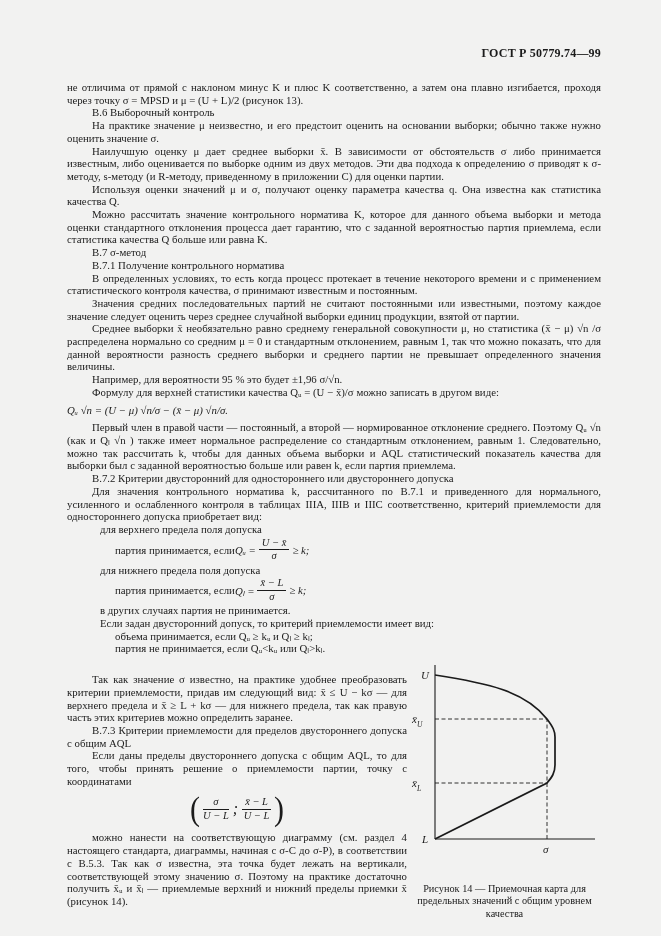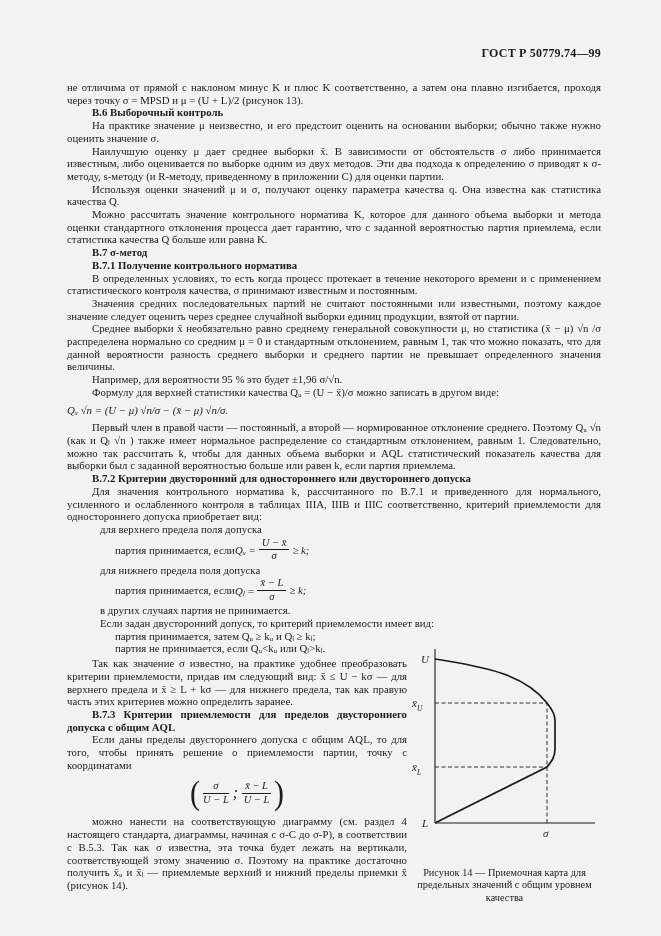--- a/index.html
+++ b/index.html
@@ -7,31 +7,31 @@
     width:661px; height:936px;
     background:#f2f2f1;
     font-family:"Liberation Serif", serif;
     color:#1b1b1b;
     overflow:hidden;
   }
   .sheet { padding:46px 60px 0 67px; }
   .std-header { text-align:right; font-weight:bold; font-size:12px; margin-bottom:20px; letter-spacing:.2px; }
   .doc p { margin:0; font-size:10.8px; line-height:12.7px; text-align:justify; text-indent:25px; }
   .doc p.cont { text-indent:0; }
-  .h { font-weight:bold; }
+  .h { font-weight:normal; }
   .sublabel { text-indent:33px !important; text-align:left !important; }
   .mathline { display:flex; align-items:center; margin-left:48px; padding:2px 0; font-size:10.8px; }
   .mathline .it { font-style:italic; }
   .simpleline { text-indent:48px !important; text-align:left !important; }
   .frac { display:inline-flex; flex-direction:column; text-align:center; vertical-align:middle;
           font-style:italic; line-height:10.5px; font-size:10.5px; margin:0 3px; }
   .frac .num { border-bottom:1px solid #1b1b1b; padding:0 3px 1px;font-style:italic; }
   .frac .den { padding-top:1px; }
   .formula-display { text-align:left; font-style:italic; font-size:11px; margin:5px 0 !important; text-indent:0 !important; }
-  .cols { display:flex; gap:0; margin-top:2px; }
+  .cols { display:flex; gap:0; margin-top:18px; }
   .col-left { width:340px; }
   .col-right { width:193px; margin-top:-14px; }
   .coords { display:flex; justify-content:center; align-items:center; margin:7px 0 7px; }
   .paren { font-size:30px; font-weight:normal; transform:scaleY(1.12); line-height:30px; color:#1b1b1b; }
   .coords .sep { font-style:italic; margin:0 1px; align-self:flex-end; padding-bottom:6px; }
   .figure-block { padding-left:2px; }
   .caption { font-size:10.3px; line-height:12.3px; text-align:center; margin-top:8px; }
   .pagenum { text-align:right; font-size:11px; margin-top:29px; padding-right:2px; }
   svg text { font-family:"Liberation Serif", serif; font-style:italic; font-size:11px; fill:#1b1b1b; }
 </style>
@@ -77,21 +77,21 @@
       <span class="it">Qₗ =</span>
       <span class="frac">
         <span class="num">x̄ − L</span>
         <span class="den">σ</span>
       </span>
       <span class="it">≥ k;</span>
     </div>
 
     <p class="sublabel">в других случаях партия не принимается.</p>
     <p class="sublabel">Если задан двусторонний допуск, то критерий приемлемости имеет вид:</p>
-    <p class="simpleline">партия принимается, затем Qᵤ ≥ kᵤ и Qₗ ≥ kₗ;</p>
+    <p class="simpleline">объема принимается, если Qᵤ ≥ kᵤ и Qₗ ≥ kₗ;</p>
     <p class="simpleline">партия не принимается, если Qᵤ&lt;kᵤ или Qₗ&gt;kₗ.</p>
 
     <div class="cols">
       <div class="col-left">
         <p>Так как значение σ известно, на практике удобнее преобразовать критерии приемлемости, придав им следующий вид: x̄ ≤ U − kσ — для верхнего предела и x̄ ≥ L + kσ — для нижнего предела, так как правую часть этих критериев можно определить заранее.</p>
         <p class="h">В.7.3 Критерии приемлемости для пределов двустороннего допуска с общим AQL</p>
         <p>Если даны пределы двустороннего допуска с общим AQL, то для того, чтобы принять решение о приемлемости партии, точку с координатами</p>
 
         <div class="coords">
           <span class="paren">(</span>

